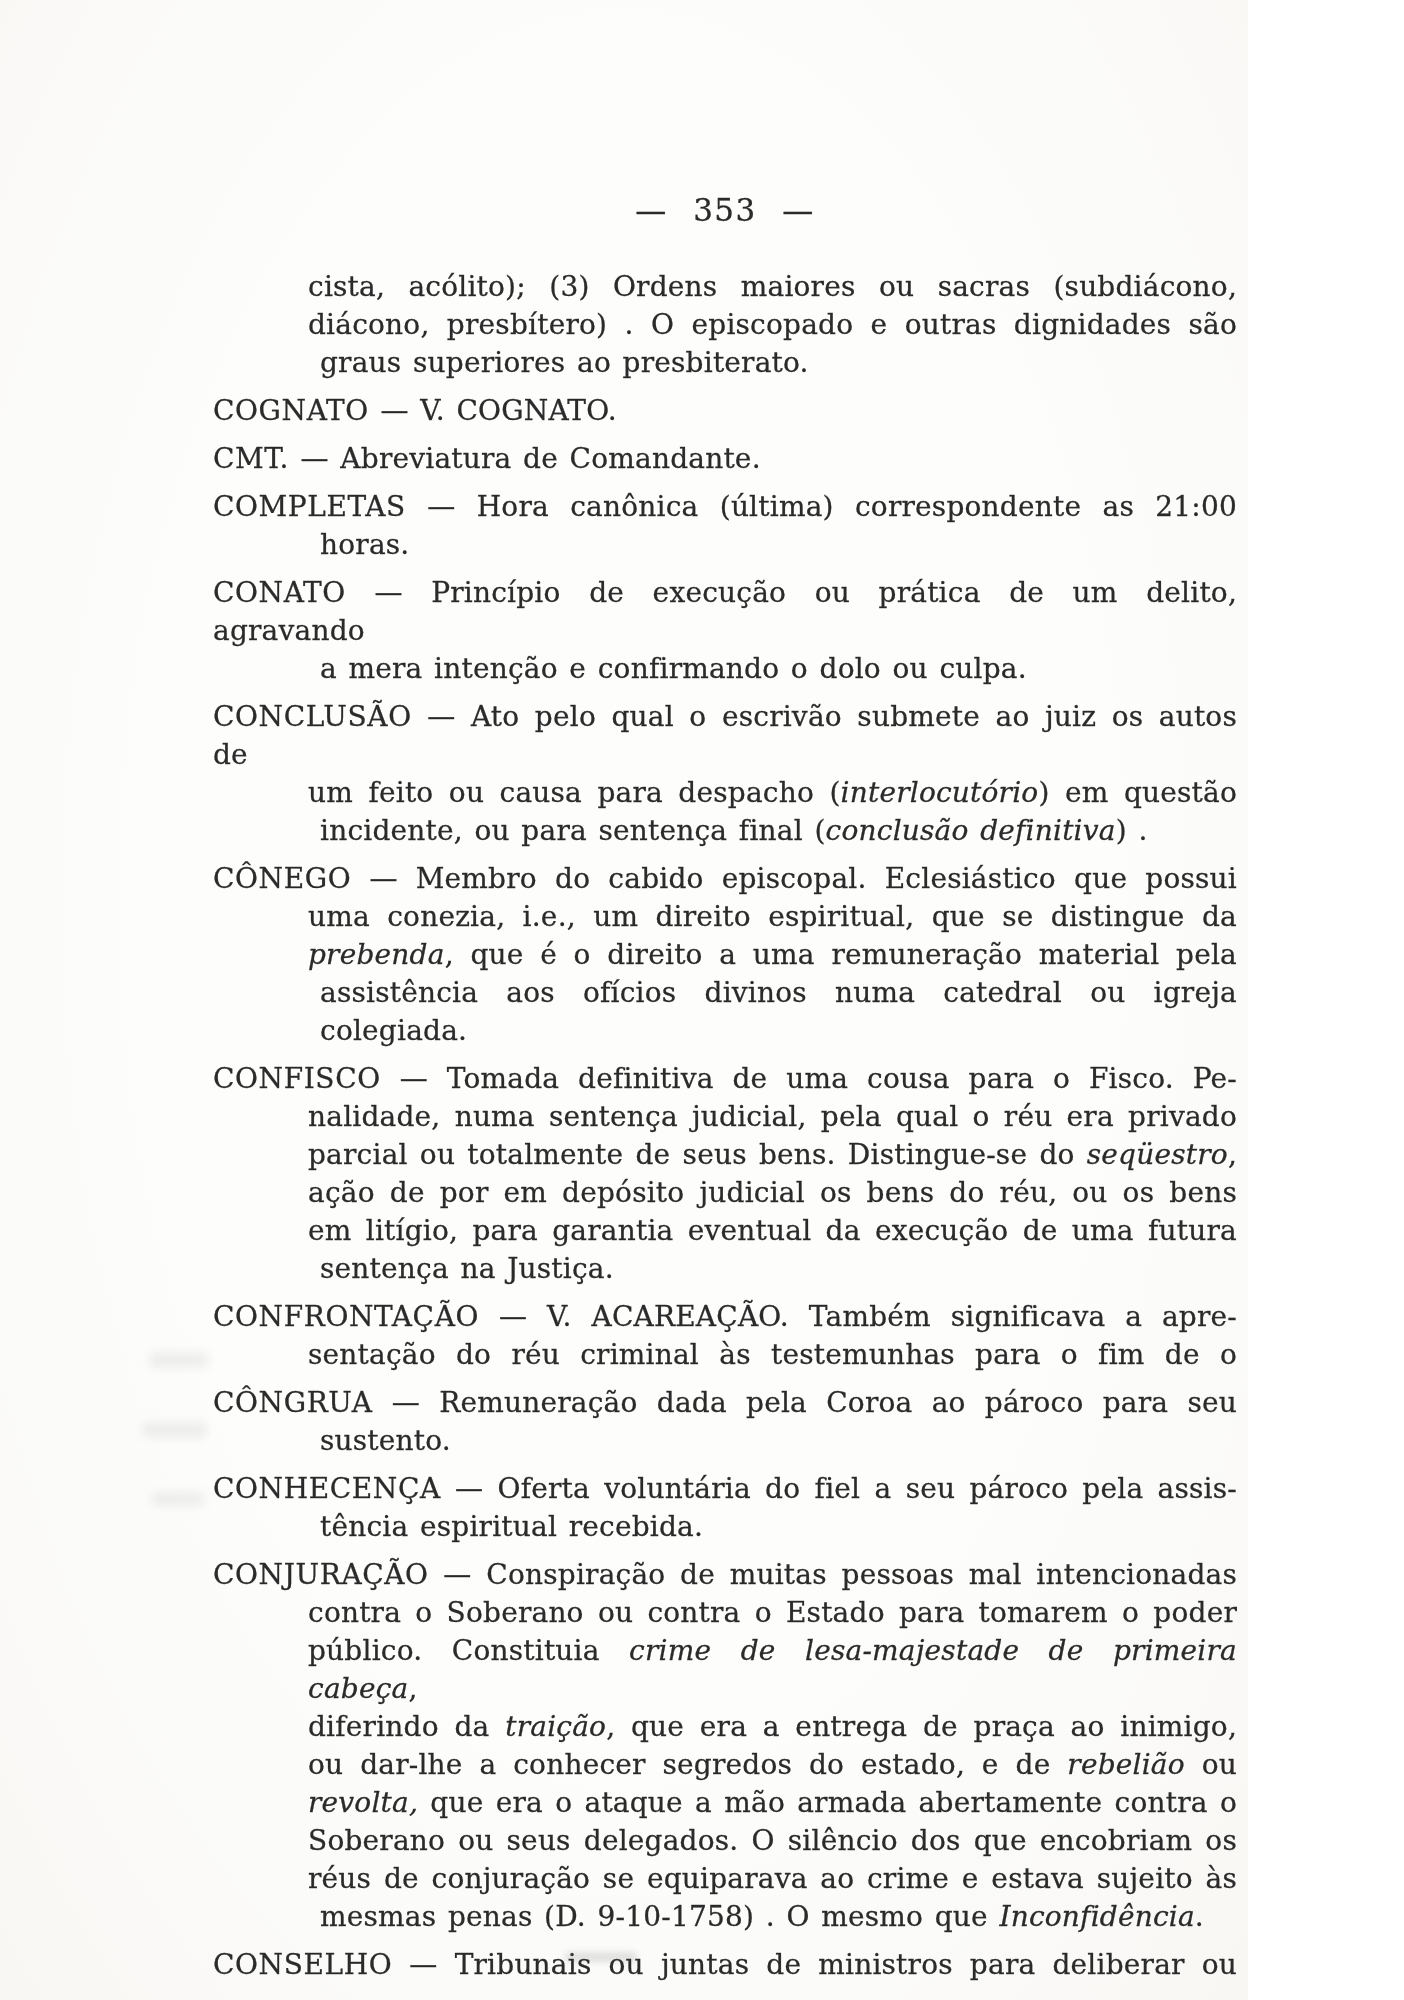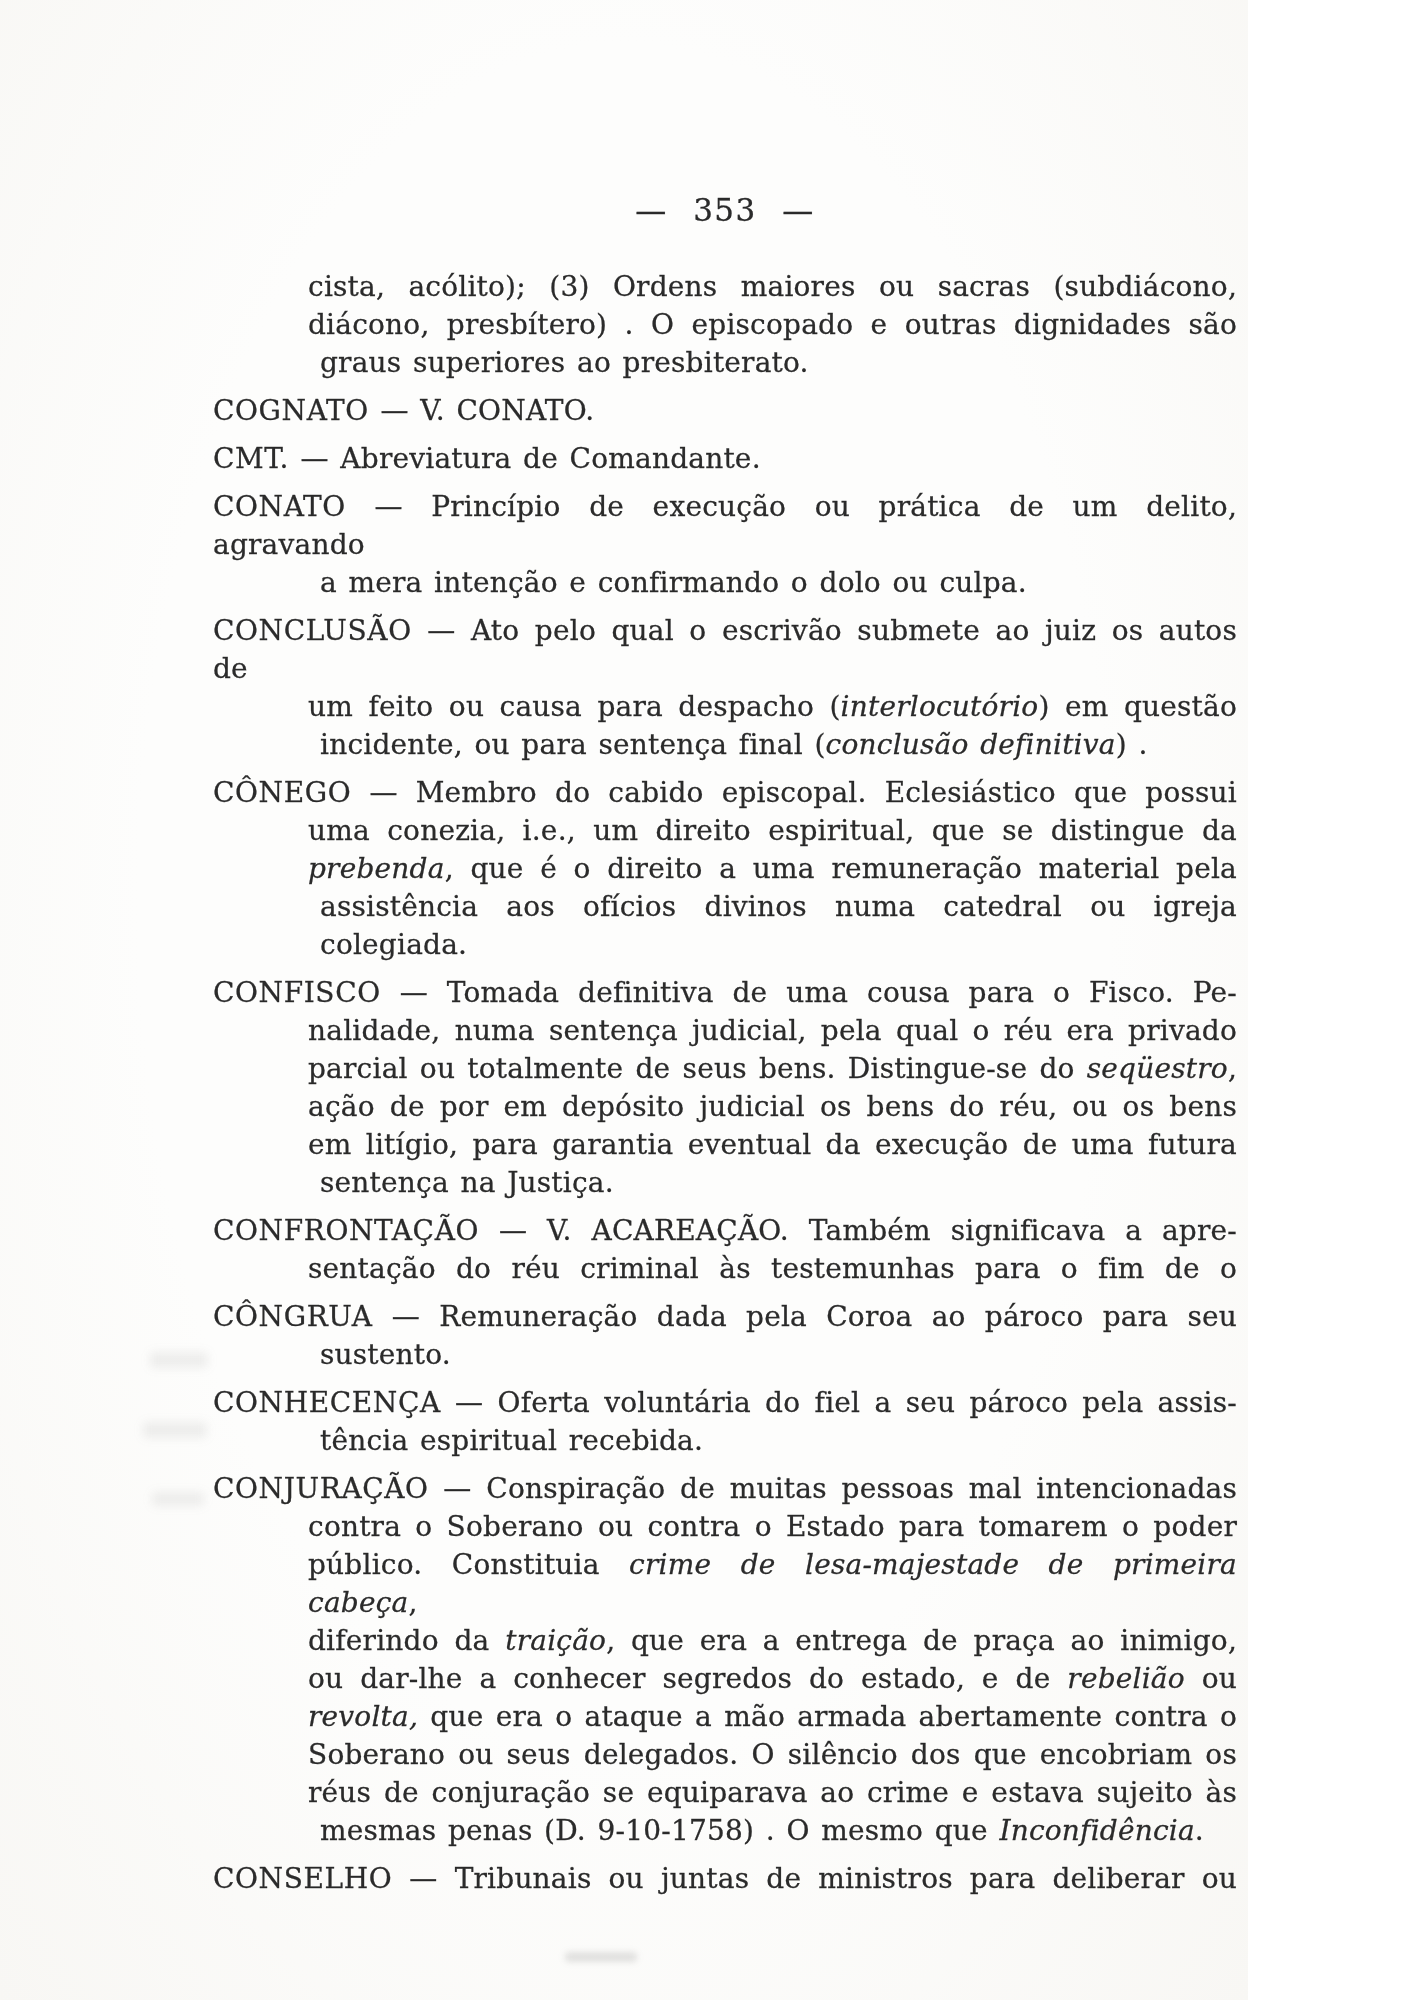--- a/index.html
+++ b/index.html
@@ -61,24 +61,28 @@
 <div class="paper">
   <div class="page-number">— 353 —</div>
 
   <div class="text-block">
       <div class="entry">
         <div class="line first"><span>cista, acólito); (3) Ordens maiores ou sacras (subdiácono,</span></div>
         <div class="line"><span>diácono, presbítero) . O episcopado e outras dignidades são</span></div>
         <div class="line last"><span>graus superiores ao presbiterato.</span></div>
       </div>
       <div class="entry hanging">
-        <div class="line first last"><span class="term">COGNATO</span><span> — V. CONATO.</span></div>
+        <div class="line first last"><span class="term">COGNATO</span><span> — V. COGNATO.</span></div>
       </div>
       <div class="entry hanging">
         <div class="line first last"><span class="term">CMT.</span><span> — Abreviatura de Comandante.</span></div>
+      </div>
+      <div class="entry hanging">
+        <div class="line first"><span class="term">COMPLETAS</span><span> — Hora canônica (última) correspondente as 21:00</span></div>
+        <div class="line last"><span>horas.</span></div>
       </div>
       <div class="entry hanging">
         <div class="line first"><span class="term">CONATO</span><span> — Princípio de execução ou prática de um delito, agravando</span></div>
         <div class="line last"><span>a mera intenção e confirmando o dolo ou culpa.</span></div>
       </div>
       <div class="entry hanging">
         <div class="line first"><span class="term">CONCLUSÃO</span><span> — Ato pelo qual o escrivão submete ao juiz os autos de</span></div>
         <div class="line"><span>um feito ou causa para despacho (</span><i>interlocutório</i><span>) em questão</span></div>
         <div class="line last"><span>incidente, ou para sentença final (</span><i>conclusão definitiva</i><span>) .</span></div>
       </div>

